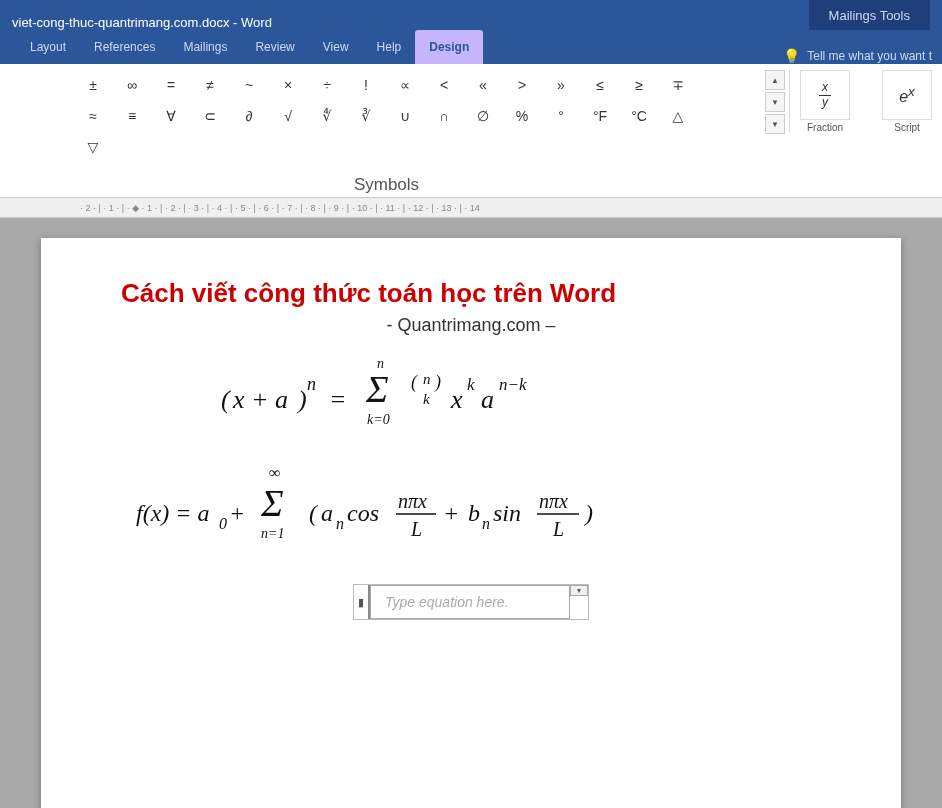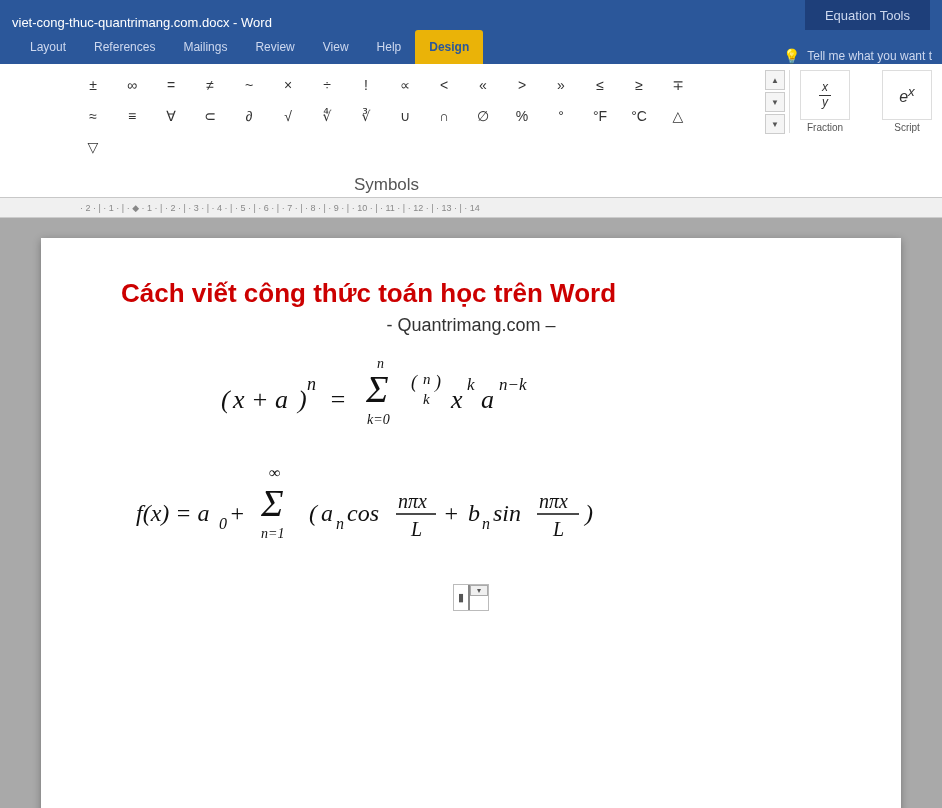--- a/index.html
+++ b/index.html
@@ -37,21 +37,21 @@
     .ribbon-tab {
       color: #cdd8ef;
       font-size: 12px;
       padding: 6px 14px;
       cursor: pointer;
       height: 100%;
       display: flex;
       align-items: center;
     }
     .ribbon-tab.active {
-      background: #eab308;
+      background: #c4b5fd;
       color: #2b579a;
       font-weight: 600;
       border-radius: 3px 3px 0 0;
     }
     .ribbon-right {
       margin-left: auto;
       display: flex;
       align-items: center;
       color: #cdd8ef;
       font-size: 12px;
@@ -239,21 +239,21 @@
       display: flex;
       justify-content: center;
       margin: 10px 0;
     }
   </style>
 </head>
 <body>
 
 <div class="title-bar">
   <span class="title-bar-text">viet-cong-thuc-quantrimang.com.docx  -  Word</span>
-  <span class="title-bar-eq">Equation Tools</span>
+  <span class="title-bar-eq">Mailings Tools</span>
 </div>
 
 <div class="ribbon-tabs">
   <div class="ribbon-tab">Layout</div>
   <div class="ribbon-tab">References</div>
   <div class="ribbon-tab">Mailings</div>
   <div class="ribbon-tab">Review</div>
   <div class="ribbon-tab">View</div>
   <div class="ribbon-tab">Help</div>
   <div class="ribbon-tab active">Design</div>
@@ -399,18 +399,21 @@
         <text x="408" y="52" font-size="20" fill="#111">nπx</text>
         <line x1="406" y1="58" x2="448" y2="58" stroke="#111" stroke-width="1.5"></line>
         <text x="422" y="80" font-size="20" fill="#111">L</text>
         <text x="454" y="65" font-size="24" fill="#111">)</text>
       </svg>
     </div>
 
     <div class="eq-input-container">
       <div style="display:flex;align-items:stretch;border:1px solid #bbb;">
         <div style="border-right:2px solid #888;padding:6px 4px;font-size:11px;color:#555;display:flex;align-items:center;">▮</div>
+        <div class="eq-input-box">
+          <span>Type equation here.</span>
+        </div>
         <button class="eq-dropdown-btn">▾</button>
       </div>
     </div>
 
   </div>
 </div>
 
 </body></html>

